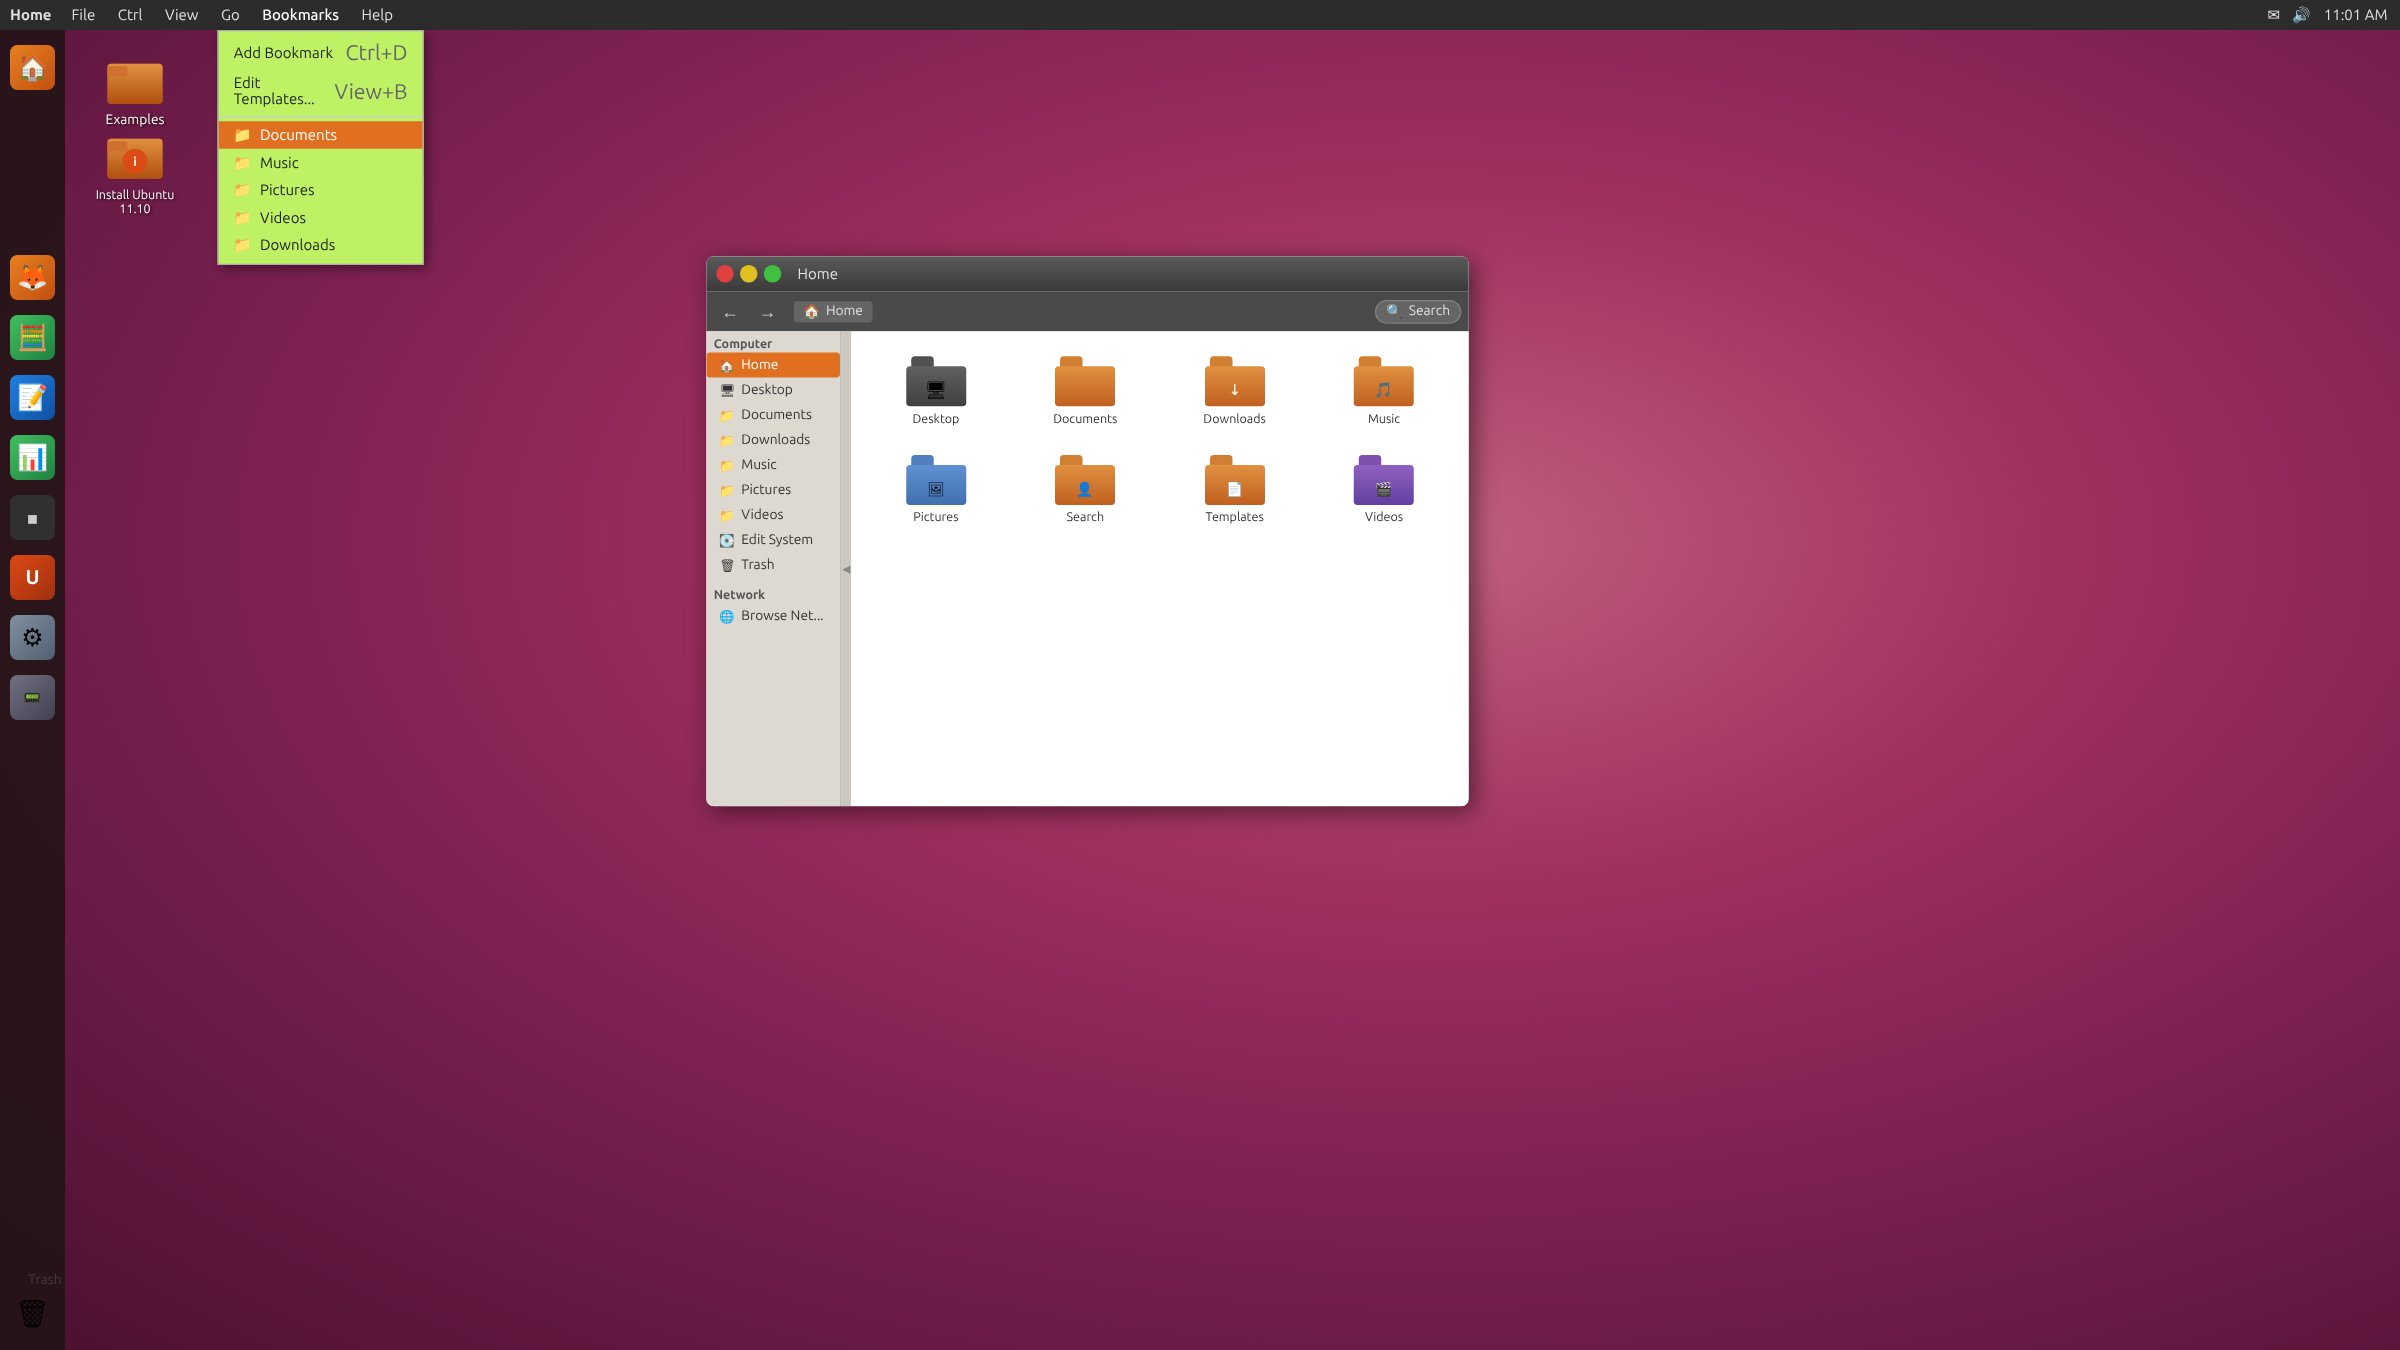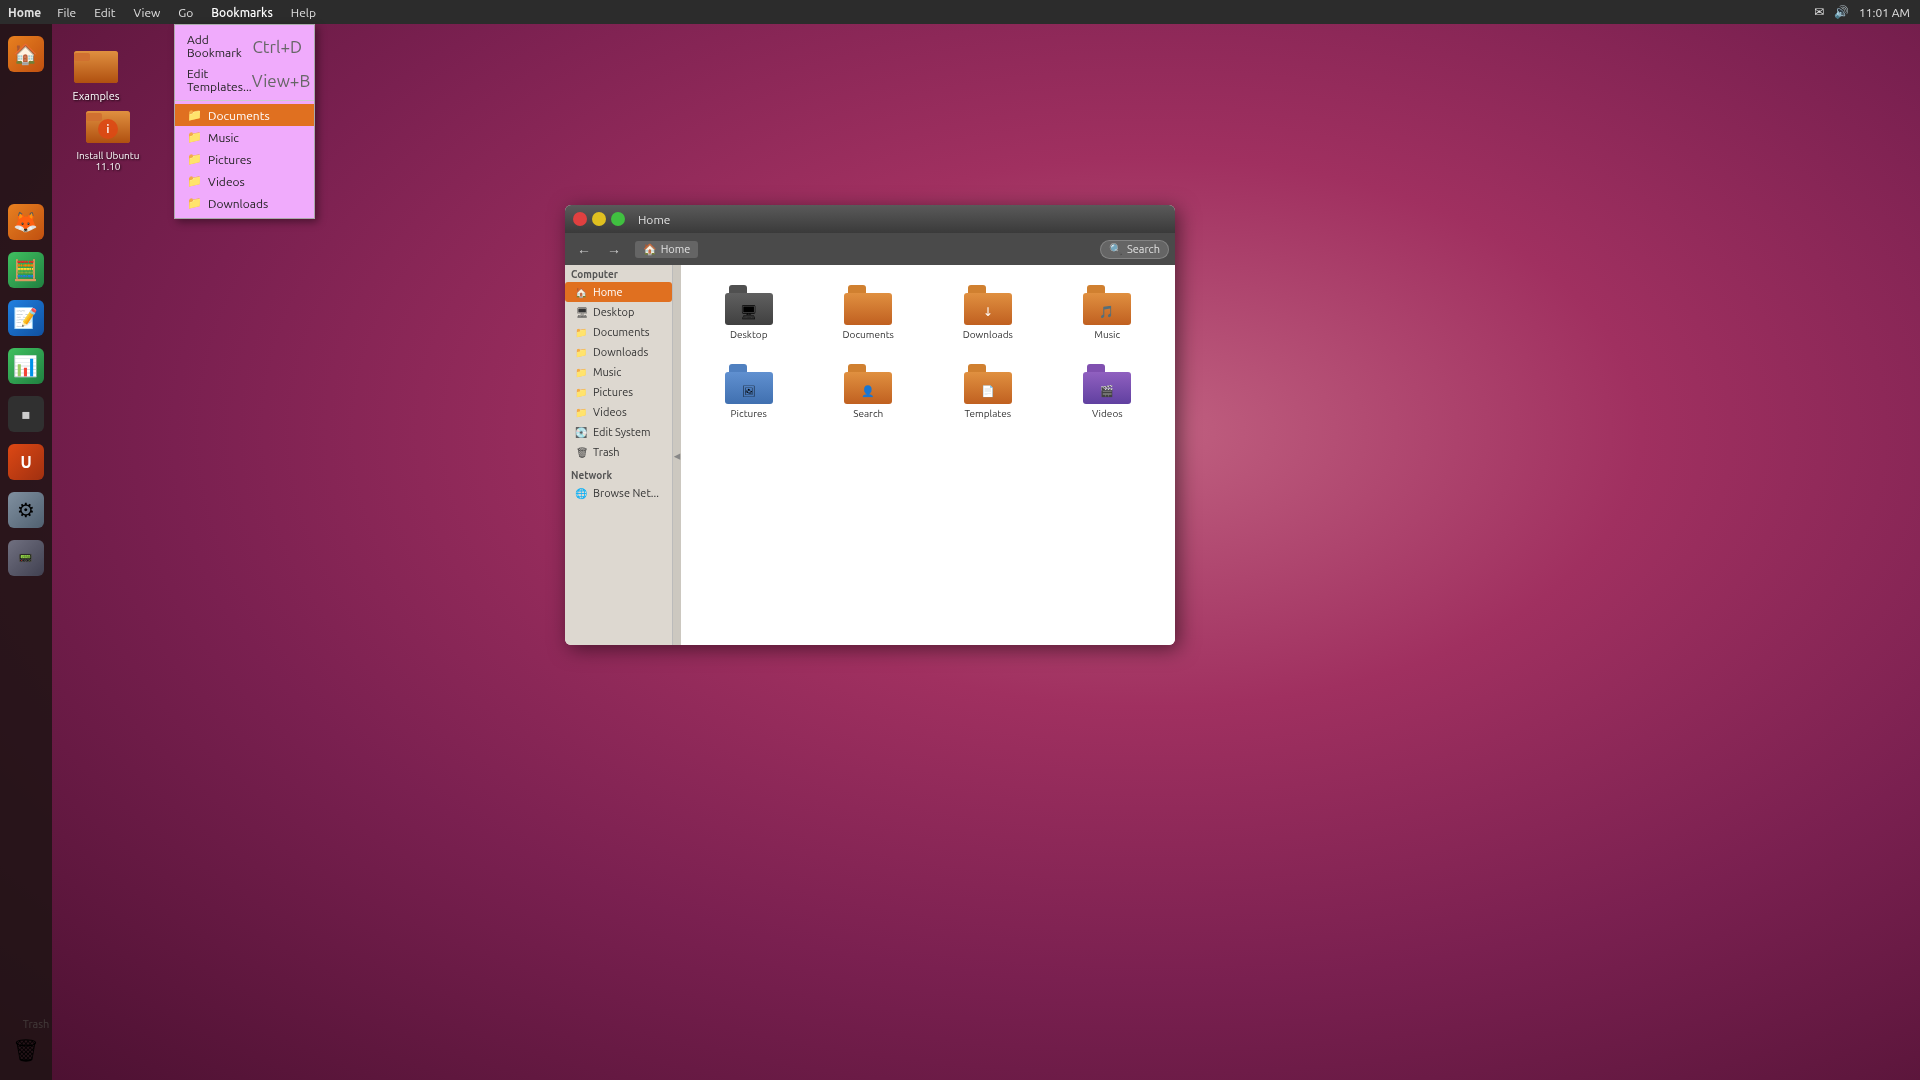--- a/index.html
+++ b/index.html
@@ -118,22 +118,22 @@
       text-align: center;
       margin-top: 2px;
       text-shadow: 1px 1px 2px rgba(0,0,0,0.8);
     }
 
     
     .bookmark-menu {
       position: absolute;
       top: 24px;
       left: 174px;
-      width: 141px;
-      background: #f0abfc;
+      width: 165px;
+      background: #bef264;
       border: 1px solid #aaa;
       box-shadow: 3px 3px 8px rgba(0,0,0,0.4);
       z-index: 2000;
       padding: 4px 0;
     }
     .menu-item {
       display: flex;
       align-items: center;
       justify-content: space-between;
       padding: 4px 12px;
@@ -353,21 +353,21 @@
       font-size: 12px;
     }
   </style>
 </head>
 <body>
 
 <div class="top-panel">
   <span class="top-panel-title">Home</span>
   <div class="top-panel-menus">
     <span class="top-panel-menu">File</span>
-    <span class="top-panel-menu">Edit</span>
+    <span class="top-panel-menu">Ctrl</span>
     <span class="top-panel-menu">View</span>
     <span class="top-panel-menu">Go</span>
     <span class="top-panel-menu" style="color:#fff; font-weight:500;">Bookmarks</span>
     <span class="top-panel-menu">Help</span>
   </div>
   <div class="top-panel-right">
     <span>✉</span>
     <span>🔊</span>
     <span>11:01 AM</span>
   </div>
@@ -402,21 +402,21 @@
   </div>
   <div class="dock-item">
     <div class="dock-icon dock-icon-system" style="font-size:12px;">📟</div>
   </div>
 
   <div class="dock-item dock-trash" style="margin-top:auto;">
     <div class="dock-icon" style="background:transparent; font-size:22px;">🗑</div>
   </div>
 </div>
 
-<div class="desktop-icon" style="top:40px; left:56px;">
+<div class="desktop-icon" style="top:40px; left:68px;">
   <div class="desktop-icon-img" style="background:none;">
 
     <svg width="48" height="42" viewBox="0 0 48 42">
       <rect x="2" y="8" width="44" height="32" rx="3" fill="#c06020"></rect>
       <rect x="2" y="8" width="44" height="32" rx="3" fill="url(#og)"></rect>
       <rect x="2" y="10" width="16" height="8" rx="2" fill="#d07030"></rect>
       <defs>
         <linearGradient id="og" x1="0" y1="0" x2="0" y2="1">
           <stop offset="0" stop-color="#e09040"></stop>
           <stop offset="1" stop-color="#b05010"></stop>

